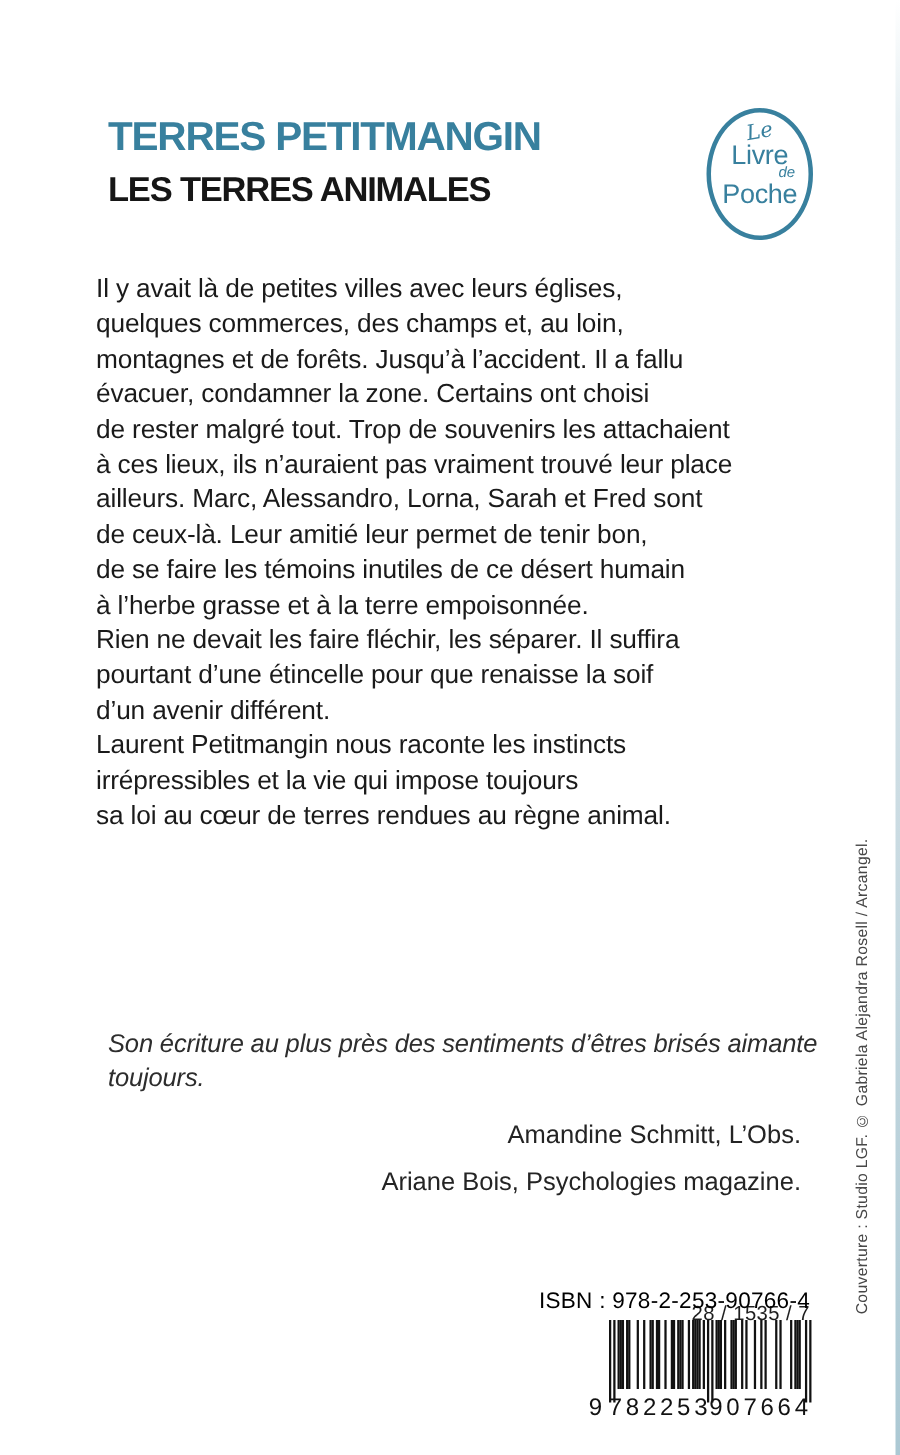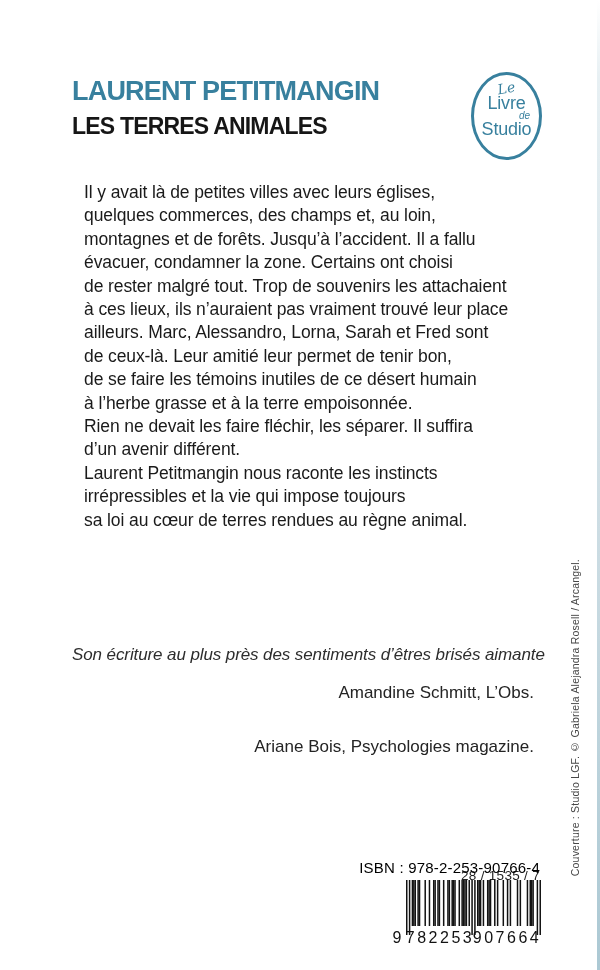--- a/index.html
+++ b/index.html
@@ -24,24 +24,24 @@
   .logo {
     position:absolute; left:471px; top:72px; width:71px; height:88px;
     border:3px solid var(--accent); border-radius:50%;
     color:var(--accent); text-align:center;
   }
   .logo-le { font-family:"DejaVu Serif", serif; font-style:italic; font-size:14px; line-height:13px; margin-top:7px; transform:rotate(-10deg); }
   .logo-livre { font-size:18px; line-height:17px; letter-spacing:-0.2px; }
   .logo-de { font-style:italic; font-size:10px; line-height:8px;padding-left:36px; }
   .logo-poche { font-size:18px; line-height:18px; letter-spacing:-0.2px; }
   
-  .synopsis { position:absolute; left:84px; top:181px; font-size:17.5px; line-height:23.4px; letter-spacing:-0.1px; color:#1a1a1a; }
+  .synopsis { position:absolute; left:64px; top:181px; font-size:17.5px; line-height:23.4px; letter-spacing:-0.1px; color:#1a1a1a; }
   .syn-line { white-space:nowrap; }
   
-  .review { position:absolute; left:72px; width:462px; color:#2d2d2d; }
+  .review { position:absolute; left:72px; width:462px; color:#2d2d2d;margin-top:41px; }
   .review-1 { top:643px; }
   .review-2 { top:720px; }
   .quote { font-style:italic; font-size:17px; line-height:23px; letter-spacing:-0.1px; }
   .quote-line { white-space:nowrap; }
   .attrib { text-align:right; font-size:17px; margin-top:17px; color:#242424; }
   .attrib .src { }
   
   .print-code { position:absolute; right:60px; top:840px; font-size:13.5px; letter-spacing:0.3px; color:#1e1e1e;margin-top:28px; }
   .isbn { position:absolute; right:60px; top:859px; font-size:15px; letter-spacing:0.2px; color:#000000; }
   .barcode { position:absolute; right:58px; top:880px; }
@@ -58,52 +58,54 @@
     background:linear-gradient(#ffffff 0%, #e3edf1 8%, #c3d6de 55%, #9dbfcc 100%);
     opacity:0.85;
   }
 </style>
 </head>
 <body>
 
 <div class="page">
 
   <div class="header">
-    <div class="author">LAURENT PETITMANGIN</div>
+    <div class="author">TERRES PETITMANGIN</div>
     <div class="title">LES TERRES ANIMALES</div>
   </div>
 
   <div class="logo">
     <div class="logo-le">Le</div>
     <div class="logo-livre">Livre</div>
     <div class="logo-de">de</div>
-    <div class="logo-poche">Studio</div>
+    <div class="logo-poche">Poche</div>
   </div>
 
   <div class="synopsis" id="synopsis">
       <div class="syn-line">Il y avait là de petites villes avec leurs églises,</div>
       <div class="syn-line">quelques commerces, des champs et, au loin,</div>
       <div class="syn-line">montagnes et de forêts. Jusqu’à l’accident. Il a fallu</div>
       <div class="syn-line">évacuer, condamner la zone. Certains ont choisi</div>
       <div class="syn-line">de rester malgré tout. Trop de souvenirs les attachaient</div>
       <div class="syn-line">à ces lieux, ils n’auraient pas vraiment trouvé leur place</div>
       <div class="syn-line">ailleurs. Marc, Alessandro, Lorna, Sarah et Fred sont</div>
       <div class="syn-line">de ceux-là. Leur amitié leur permet de tenir bon,</div>
       <div class="syn-line">de se faire les témoins inutiles de ce désert humain</div>
       <div class="syn-line">à l’herbe grasse et à la terre empoisonnée.</div>
       <div class="syn-line">Rien ne devait les faire fléchir, les séparer. Il suffira</div>
+      <div class="syn-line">pourtant d’une étincelle pour que renaisse la soif</div>
       <div class="syn-line">d’un avenir différent.</div>
       <div class="syn-line">Laurent Petitmangin nous raconte les instincts</div>
       <div class="syn-line">irrépressibles et la vie qui impose toujours</div>
       <div class="syn-line">sa loi au cœur de terres rendues au règne animal.</div>
     </div>
 
   <div class="review review-1">
     <div class="quote">
         <div class="quote-line">Son écriture au plus près des sentiments d’êtres brisés aimante</div>
+        <div class="quote-line">toujours.</div>
       </div>
     <div class="attrib"><span>Amandine Schmitt, </span><span class="src">L’Obs</span><span>.</span></div>
   </div>
 
   <div class="review review-2">
     <div class="attrib"><span>Ariane Bois, </span><span class="src">Psychologies magazine</span><span>.</span></div>
   </div>
 
   <div class="print-code">28 / 1535 / 7</div>
   <div class="isbn">ISBN : 978-2-253-90766-4</div>

